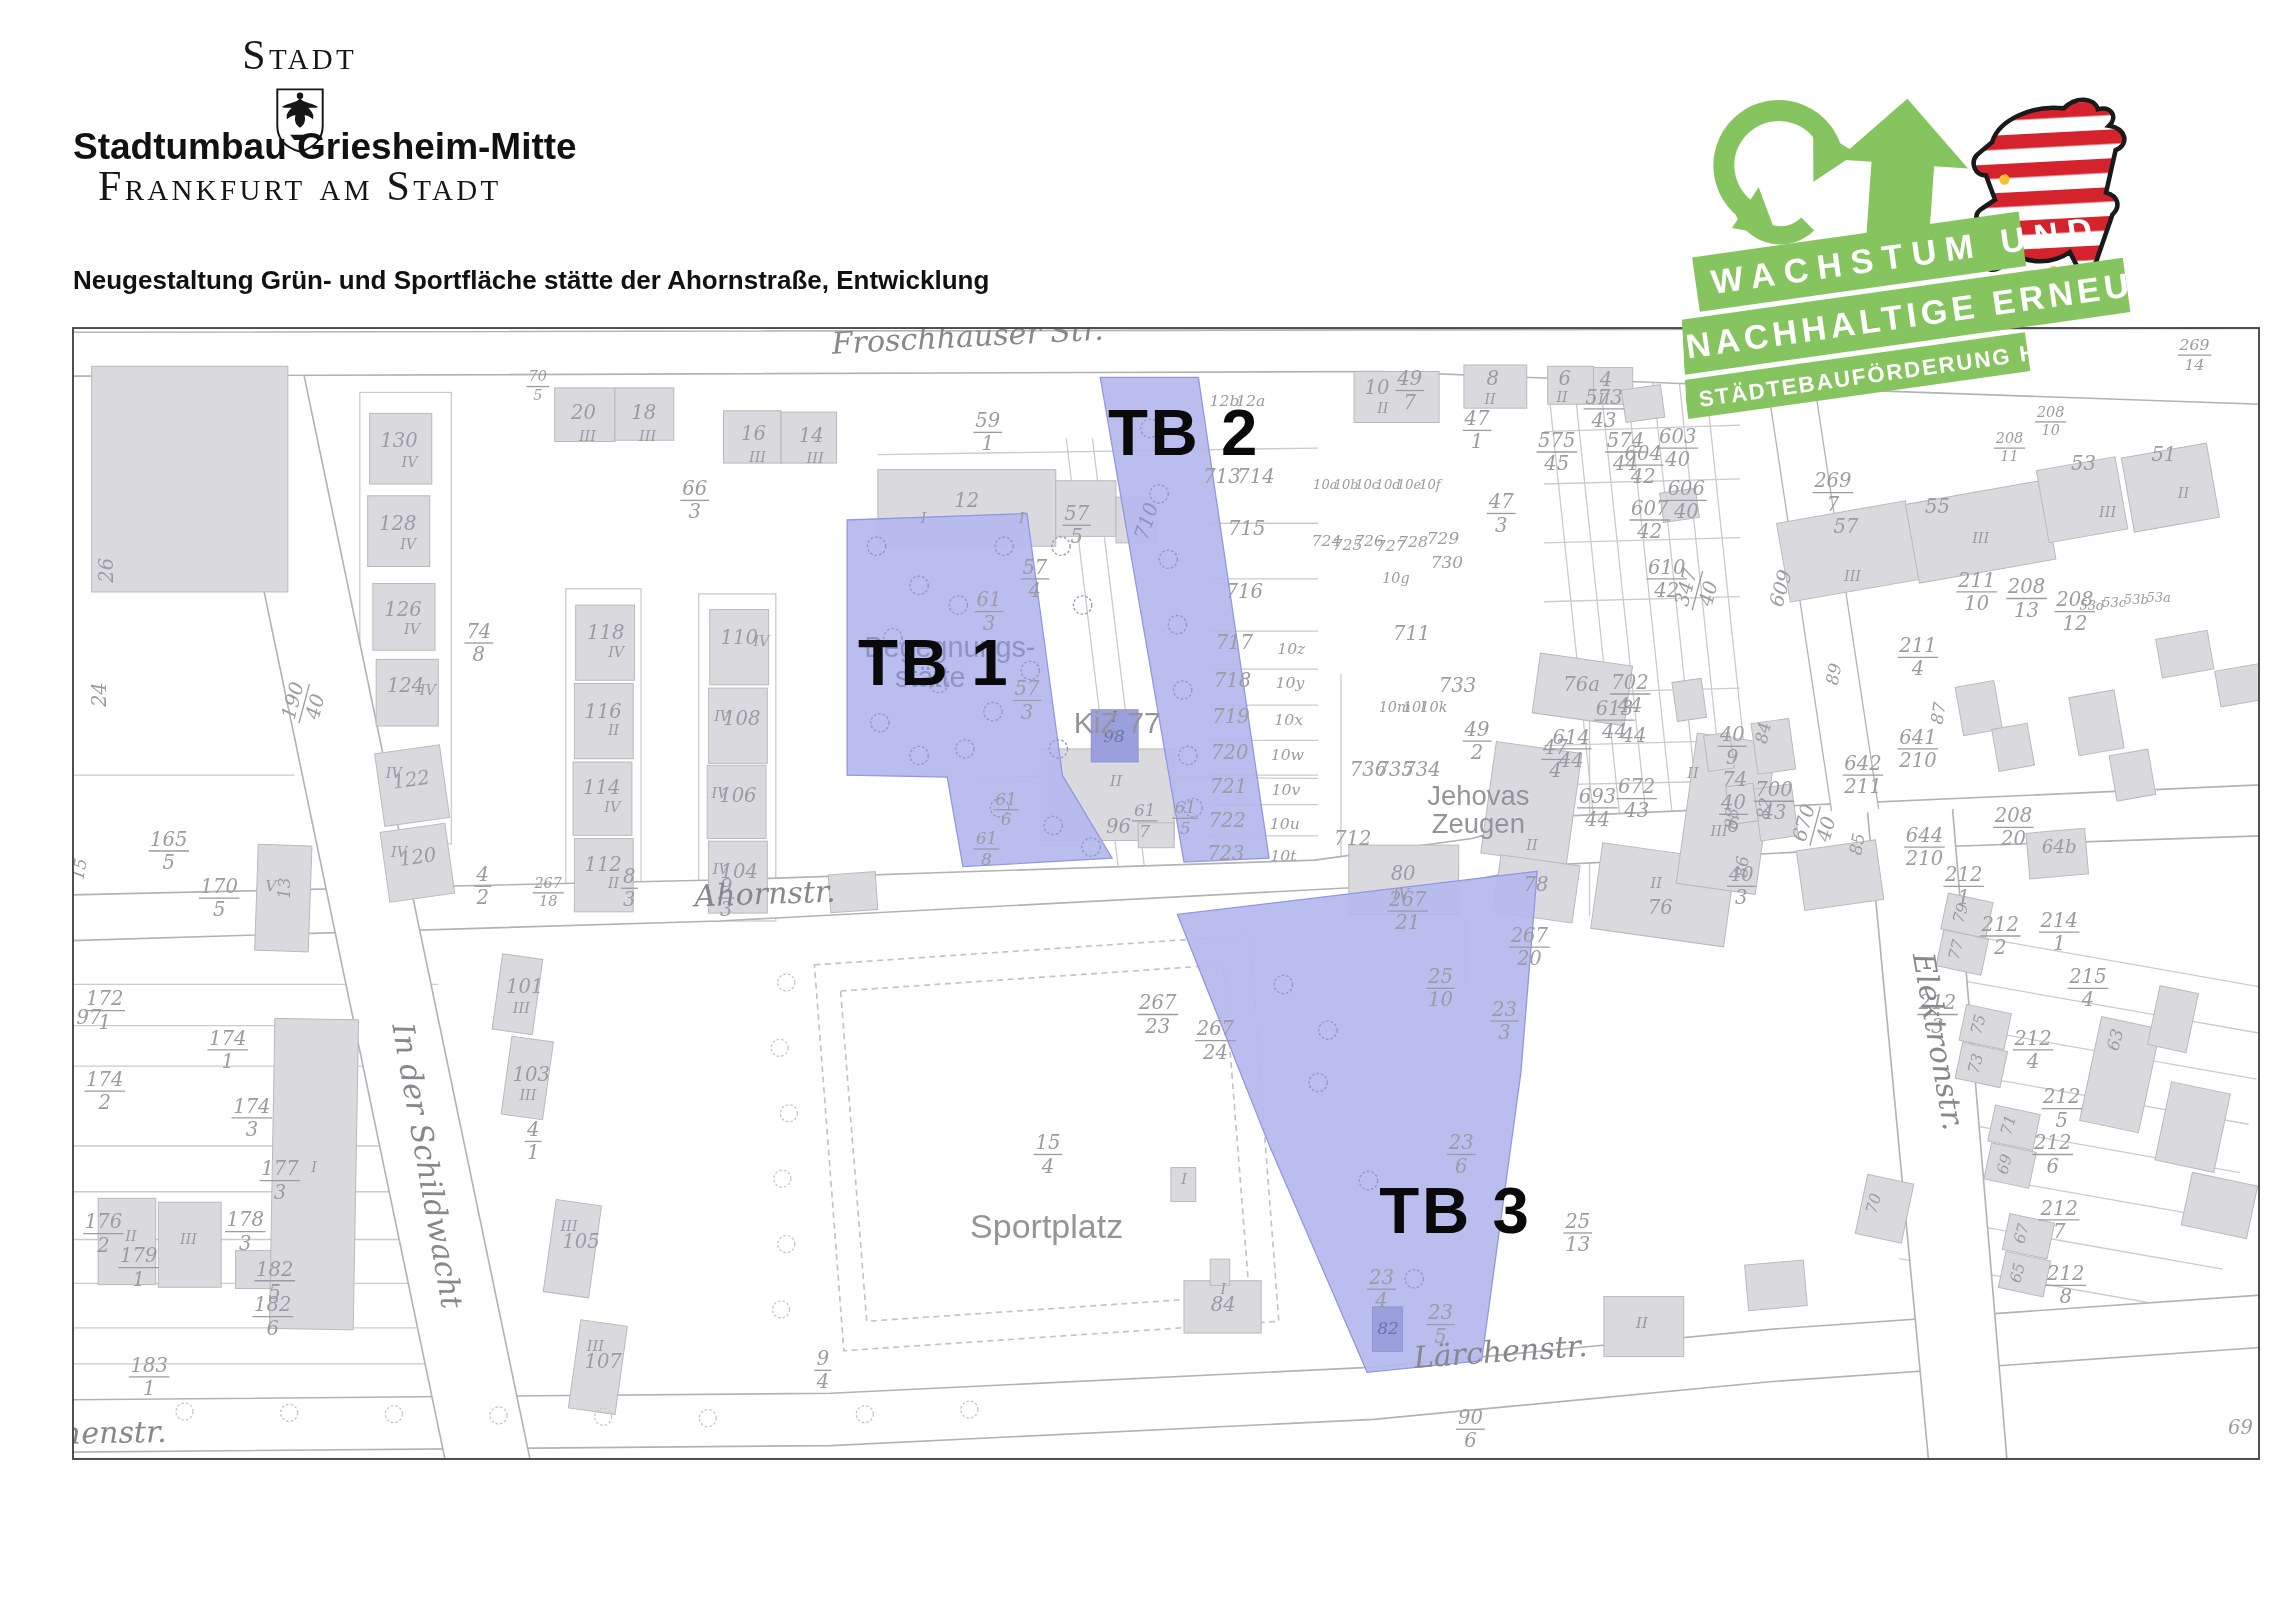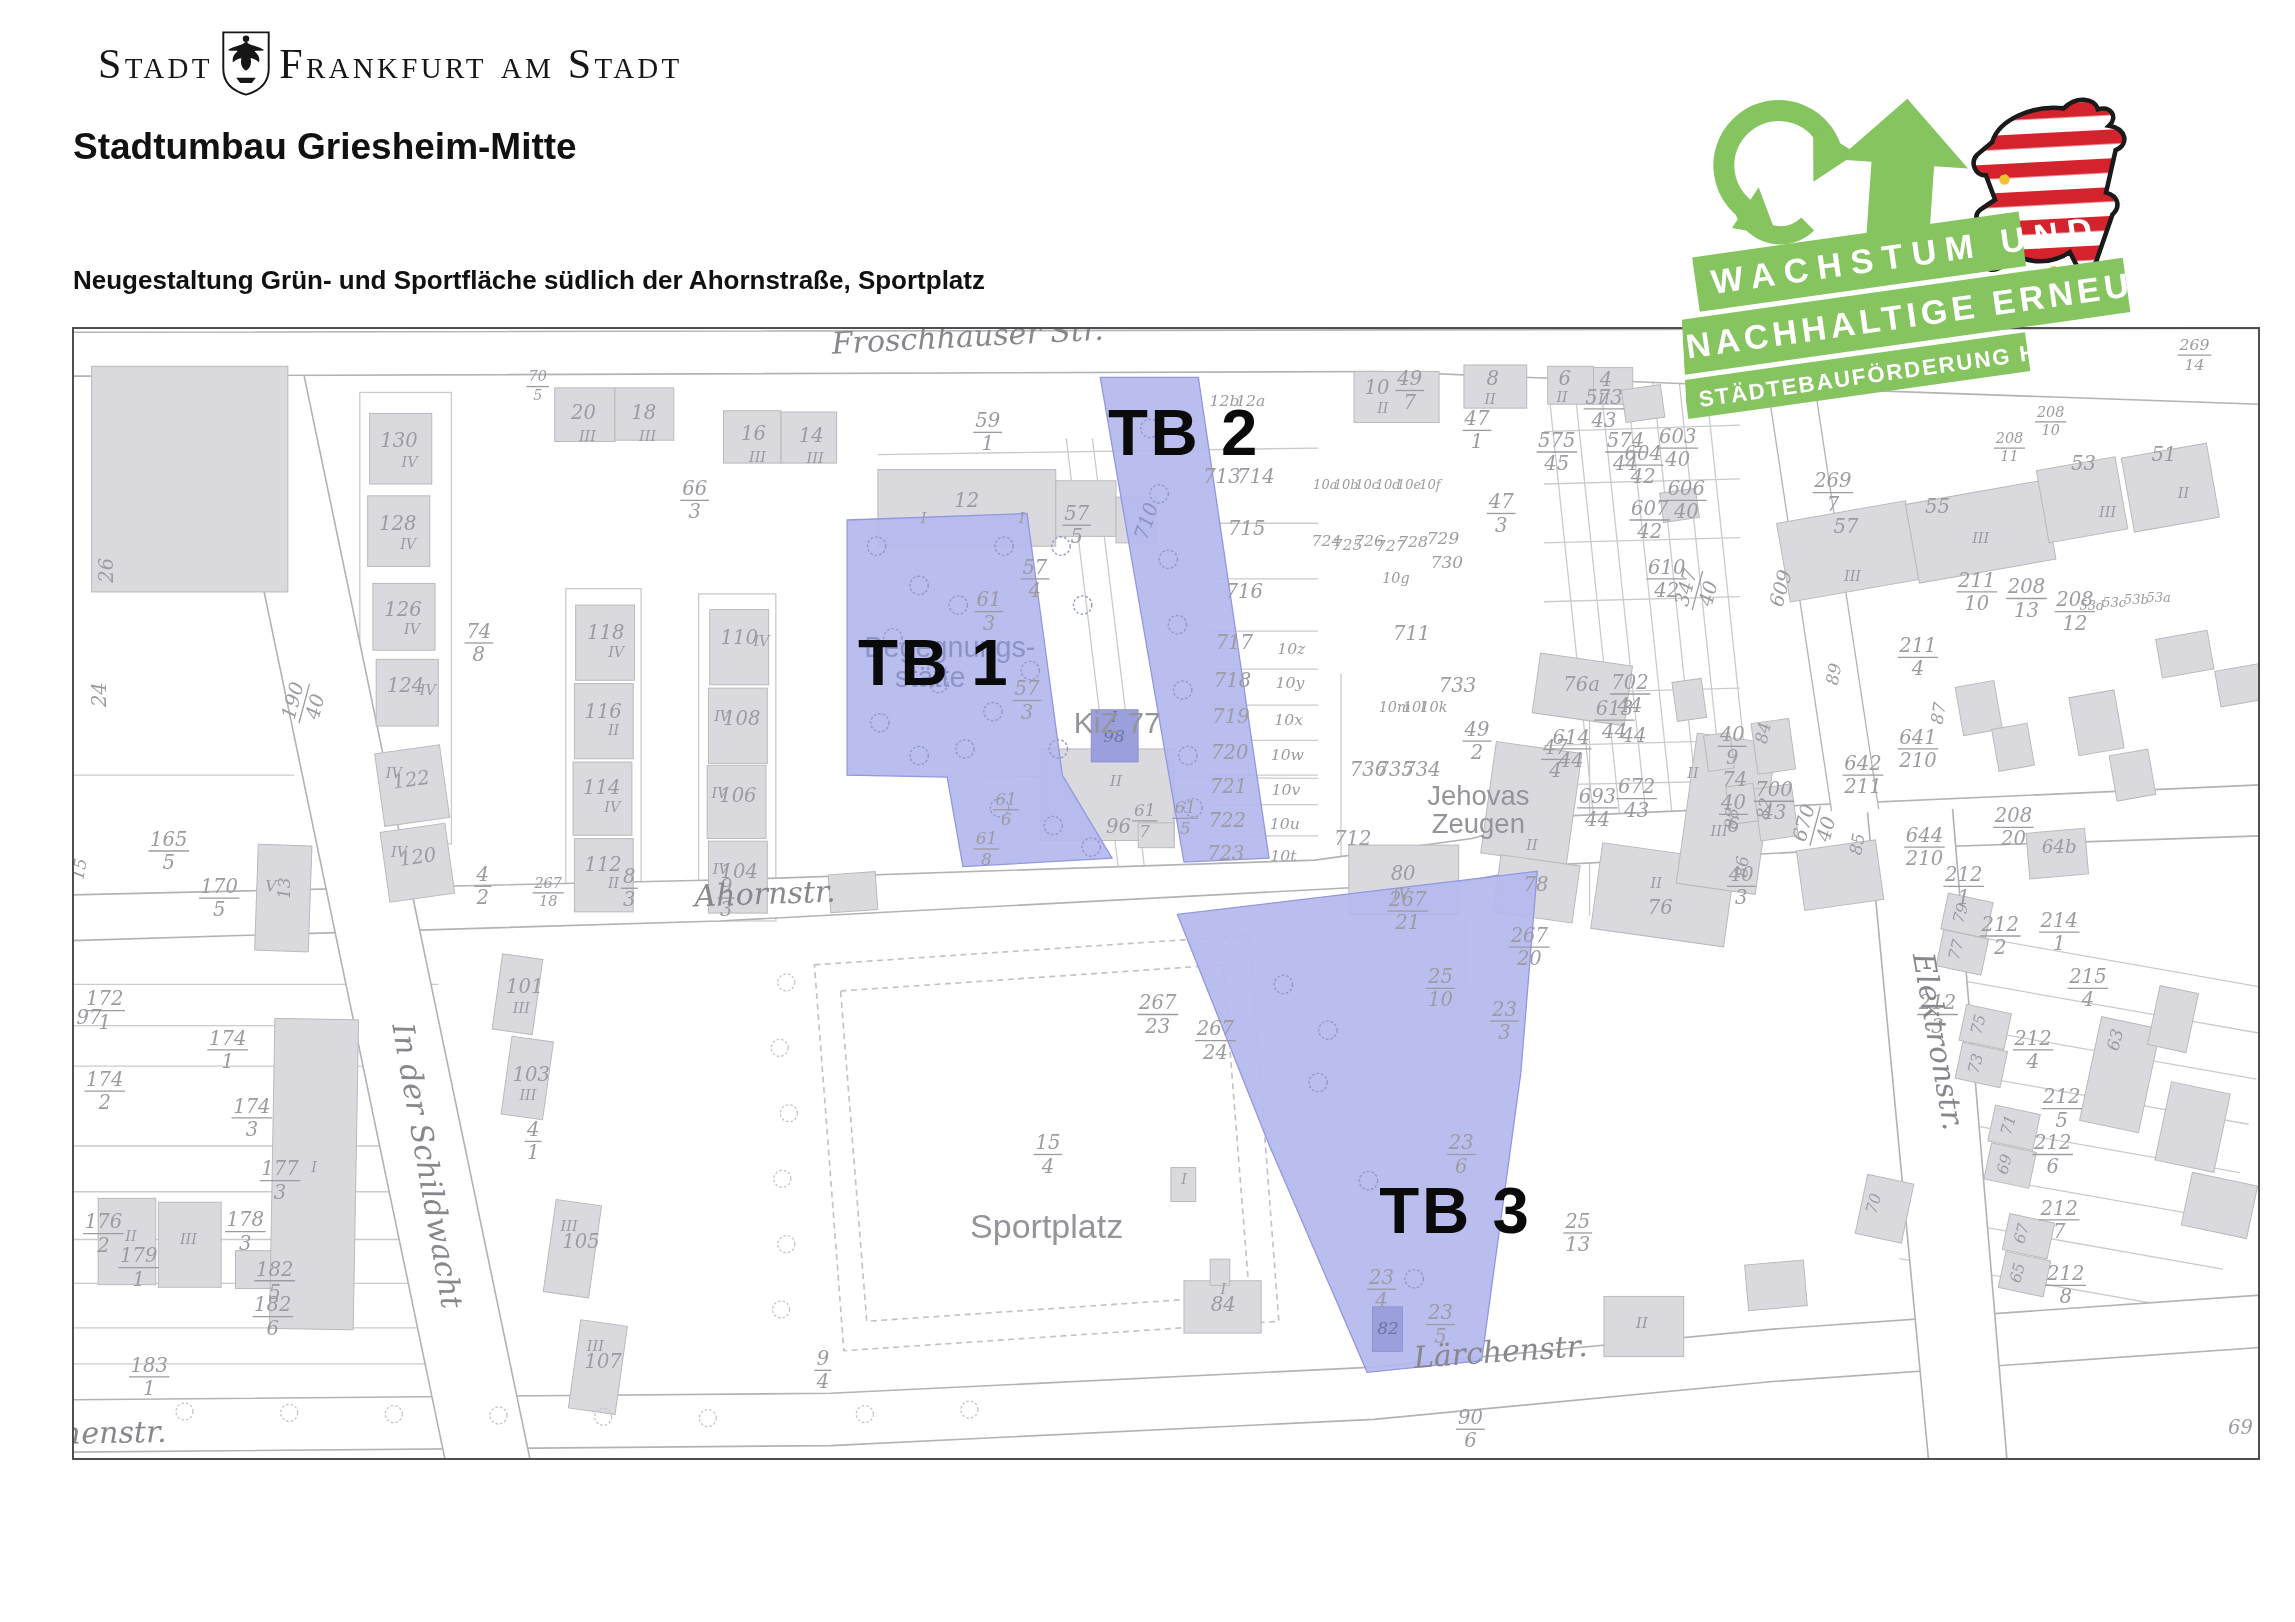--- a/index.html
+++ b/index.html
@@ -1,20 +1,20 @@
 <!DOCTYPE html>
 <html style="font-size:10.5px"><head>
 <meta charset="utf-8">
 <style>
   html,body{margin:0;padding:0;background:#fff;}
   .page{position:relative;width:2295px;height:1622px;background:#fff;overflow:hidden;
         font-family:"Liberation Sans",sans-serif;color:#111;}
   
   .city-logo{position:absolute;left:98px;top:31px;display:flex;align-items:center;gap:9.2px;
-             font-family:"Liberation Serif",serif;font-variant:small-caps;color:#161616;}
+             font-family:"Liberation Serif",serif;font-variant:small-caps;color:#161616;flex-direction:column;}
   .city-logo .word{font-size:42px;letter-spacing:3.3px;font-weight:400;}
   .title1{position:absolute;left:73px;top:126px;font-size:37px;font-weight:bold;letter-spacing:0;text-align:right;}
   .title2{position:absolute;left:73px;top:169px;font-size:55px;font-weight:bold;}
   .sub{position:absolute;left:73px;font-size:26px;font-weight:bold;line-height:31px;}
   .sub1{top:265px;} .sub2{top:296px;}
   
   .map-wrap{position:absolute;left:72px;top:327px;width:2188px;height:1133px;background:#fff;}
   
   .stamp{position:absolute;left:1678px;top:79px;width:602px;height:327px;transform:rotate(-3deg);}
   
@@ -30,21 +30,21 @@
     <svg width="48" height="65" viewBox="0 0 74 100">
       <path d="M2,2 h70 v56 q0,30 -35,40 q-35,-10 -35,-40 Z" fill="#fff" stroke="#161616" stroke-width="3"></path>
       <path d="M37,14 c-3,9 -15,7 -28,15 c8,3 11,0 15,2 c-6,5 -9,11 -7,17 c5,-4 9,-6 13,-6 c-2,8 0,15 7,19 c7,-4 9,-11 7,-19 c4,0 8,2 13,6 c2,-6 -1,-12 -7,-17 c4,-2 7,1 15,-2 c-13,-8 -25,-6 -28,-15 Z" fill="#161616"></path>
       <circle cx="37" cy="12" r="5" fill="#161616"></circle>
       <path d="M22,72 h30 l-6,8 h-18 Z" fill="#161616"></path>
     </svg>
     <span class="word">Frankfurt am Stadt</span>
   </div>
 
   <div class="title1">Stadtumbau Griesheim-Mitte</div>
-  <div class="sub sub1">Neugestaltung Grün- und Sportfläche südlich der Ahornstraße, Sportplatz</div>
+  <div class="sub sub1">Neugestaltung Grün- und Sportfläche stätte der Ahornstraße, Entwicklung</div>
 
   <svg width="0" height="0" style="position:absolute" aria-hidden="true">
     <defs>
       <pattern id="lionstripes" width="12" height="22" patternUnits="userSpaceOnUse">
         <rect width="12" height="22" fill="#fff"></rect>
         <rect width="12" height="11" fill="#d5232e"></rect>
       </pattern>
       <symbol id="logo-wachstum" viewBox="0 0 460 250">
         <g>
           <path d="M62,96 A42,42 0 1 1 122,54" fill="none" stroke="#85c45e" stroke-width="16"></path>

